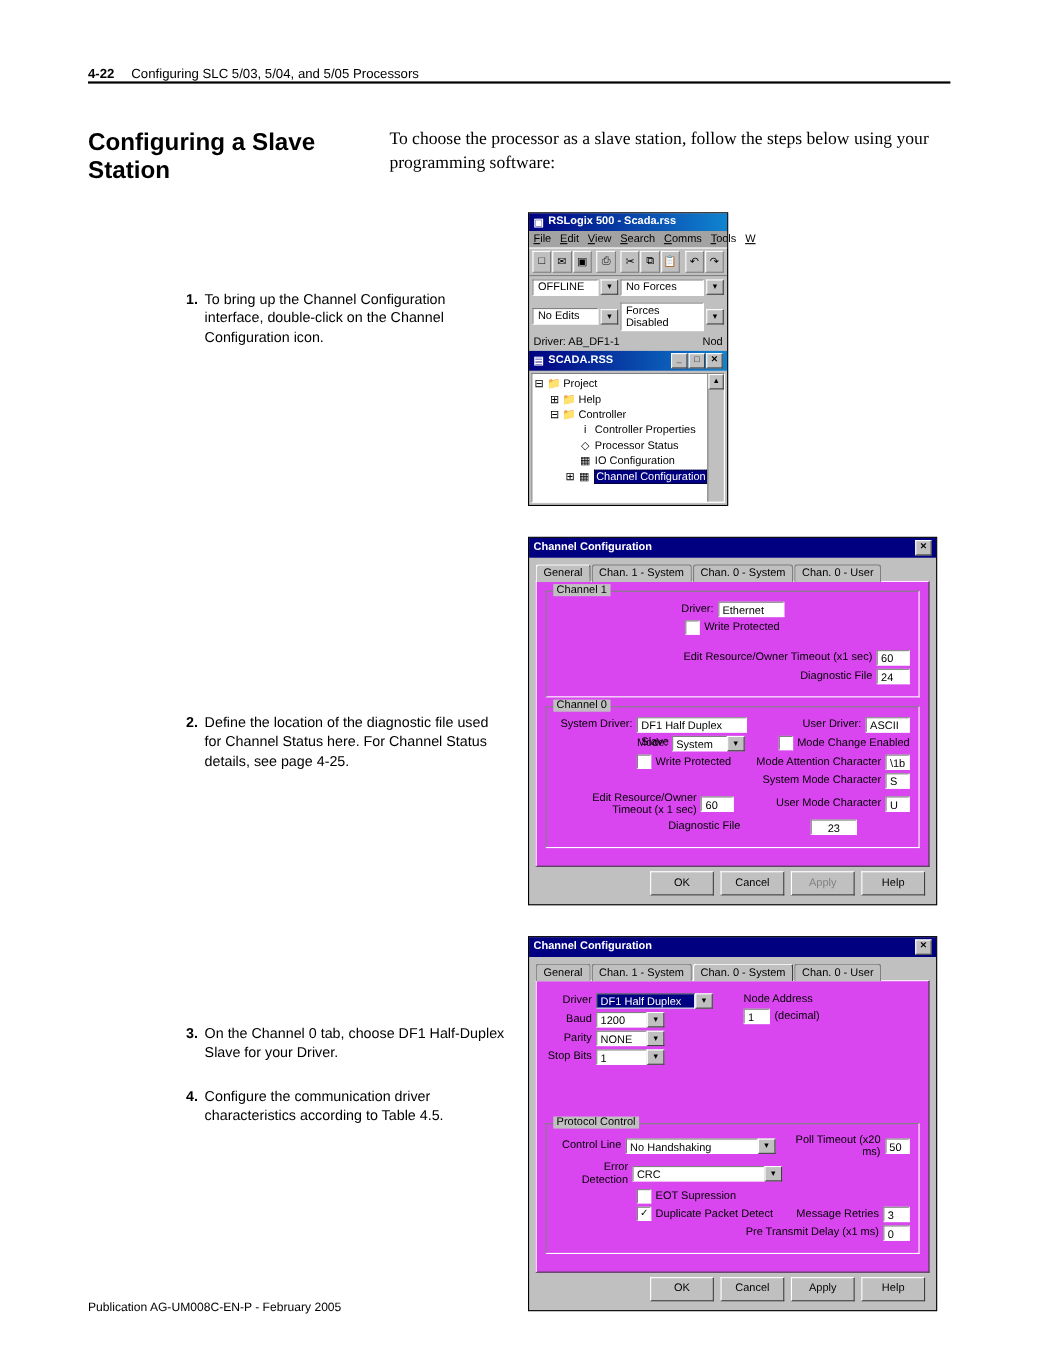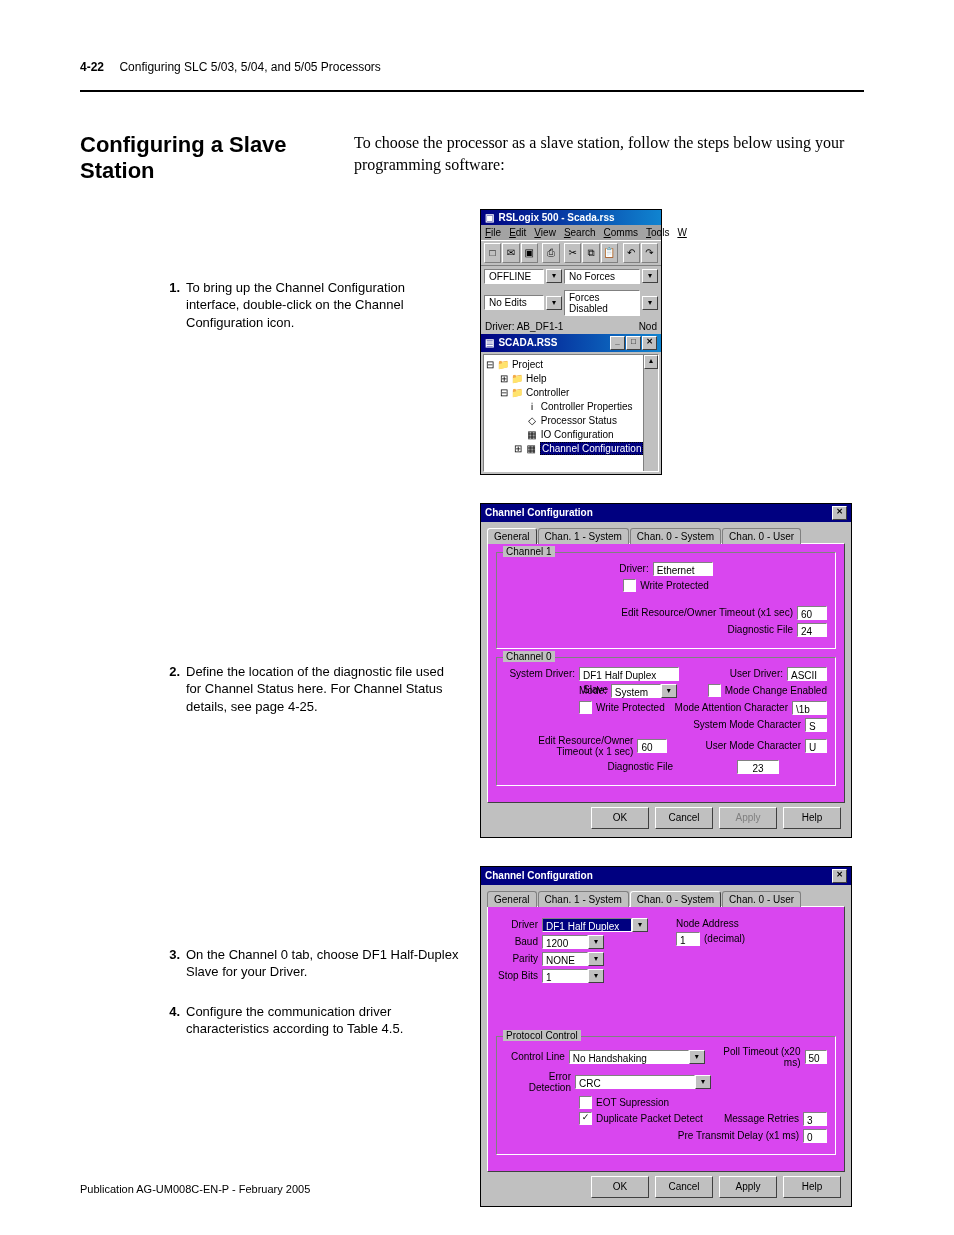--- a/index.html
+++ b/index.html
@@ -14,21 +14,21 @@
     width: 954px;
     height: 1235px;
     position: relative;
     box-sizing: border-box;
     padding: 60px 90px 40px 80px;
   }
   .page-header {
     font-family: Arial, sans-serif;
     font-size: 12px;
     color: #000;
-    padding-bottom: 16px;
+    padding-bottom: 0;
     border-bottom: 2px solid #000;
     margin-bottom: 40px;
   }
   .page-header .num {
     font-weight: bold;
     margin-right: 12px;
   }
   .title-row {
     display: flex;
     align-items: flex-start;
@@ -389,21 +389,21 @@
                 <span style="flex:1;"></span>
                 <span class="chk"></span>
                 <span>Mode Change Enabled</span>
               </div>
               <div class="form-row">
                 <span style="width:70px;"></span>
                 <span class="chk"></span>
                 <span>Write Protected</span>
                 <span style="flex:1;"></span>
                 <span class="lbl">Mode Attention Character</span>
-                <span class="inp" style="width:35px;">\1b</span>
+                <span class="inp" style="width:22px;">\1b</span>
               </div>
               <div class="form-row">
                 <span style="flex:1;"></span>
                 <span class="lbl">System Mode Character</span>
                 <span class="inp" style="width:22px;">S</span>
               </div>
               <div class="form-row">
                 <span class="lbl" style="flex:1;">Edit Resource/Owner Timeout (x 1 sec)</span>
                 <span class="inp" style="width:30px;">60</span>
                 <span style="width:30px;"></span>

